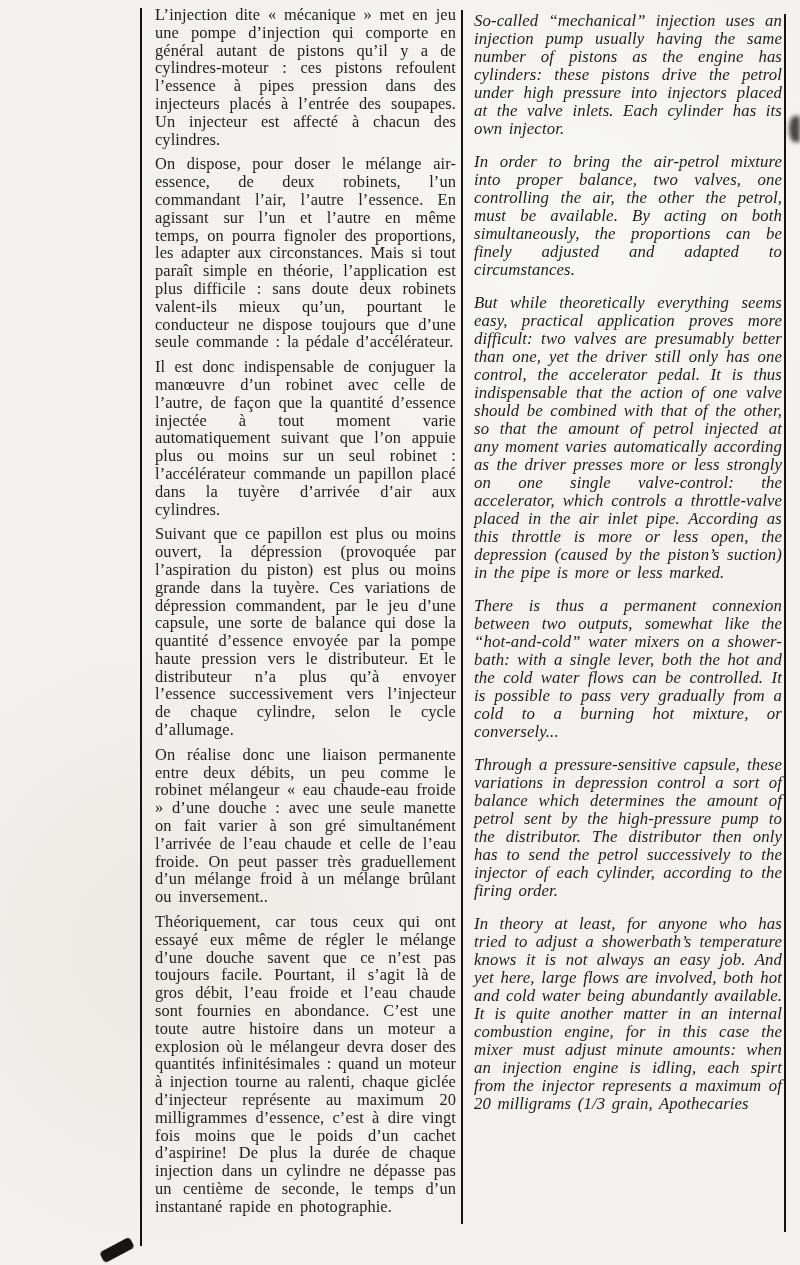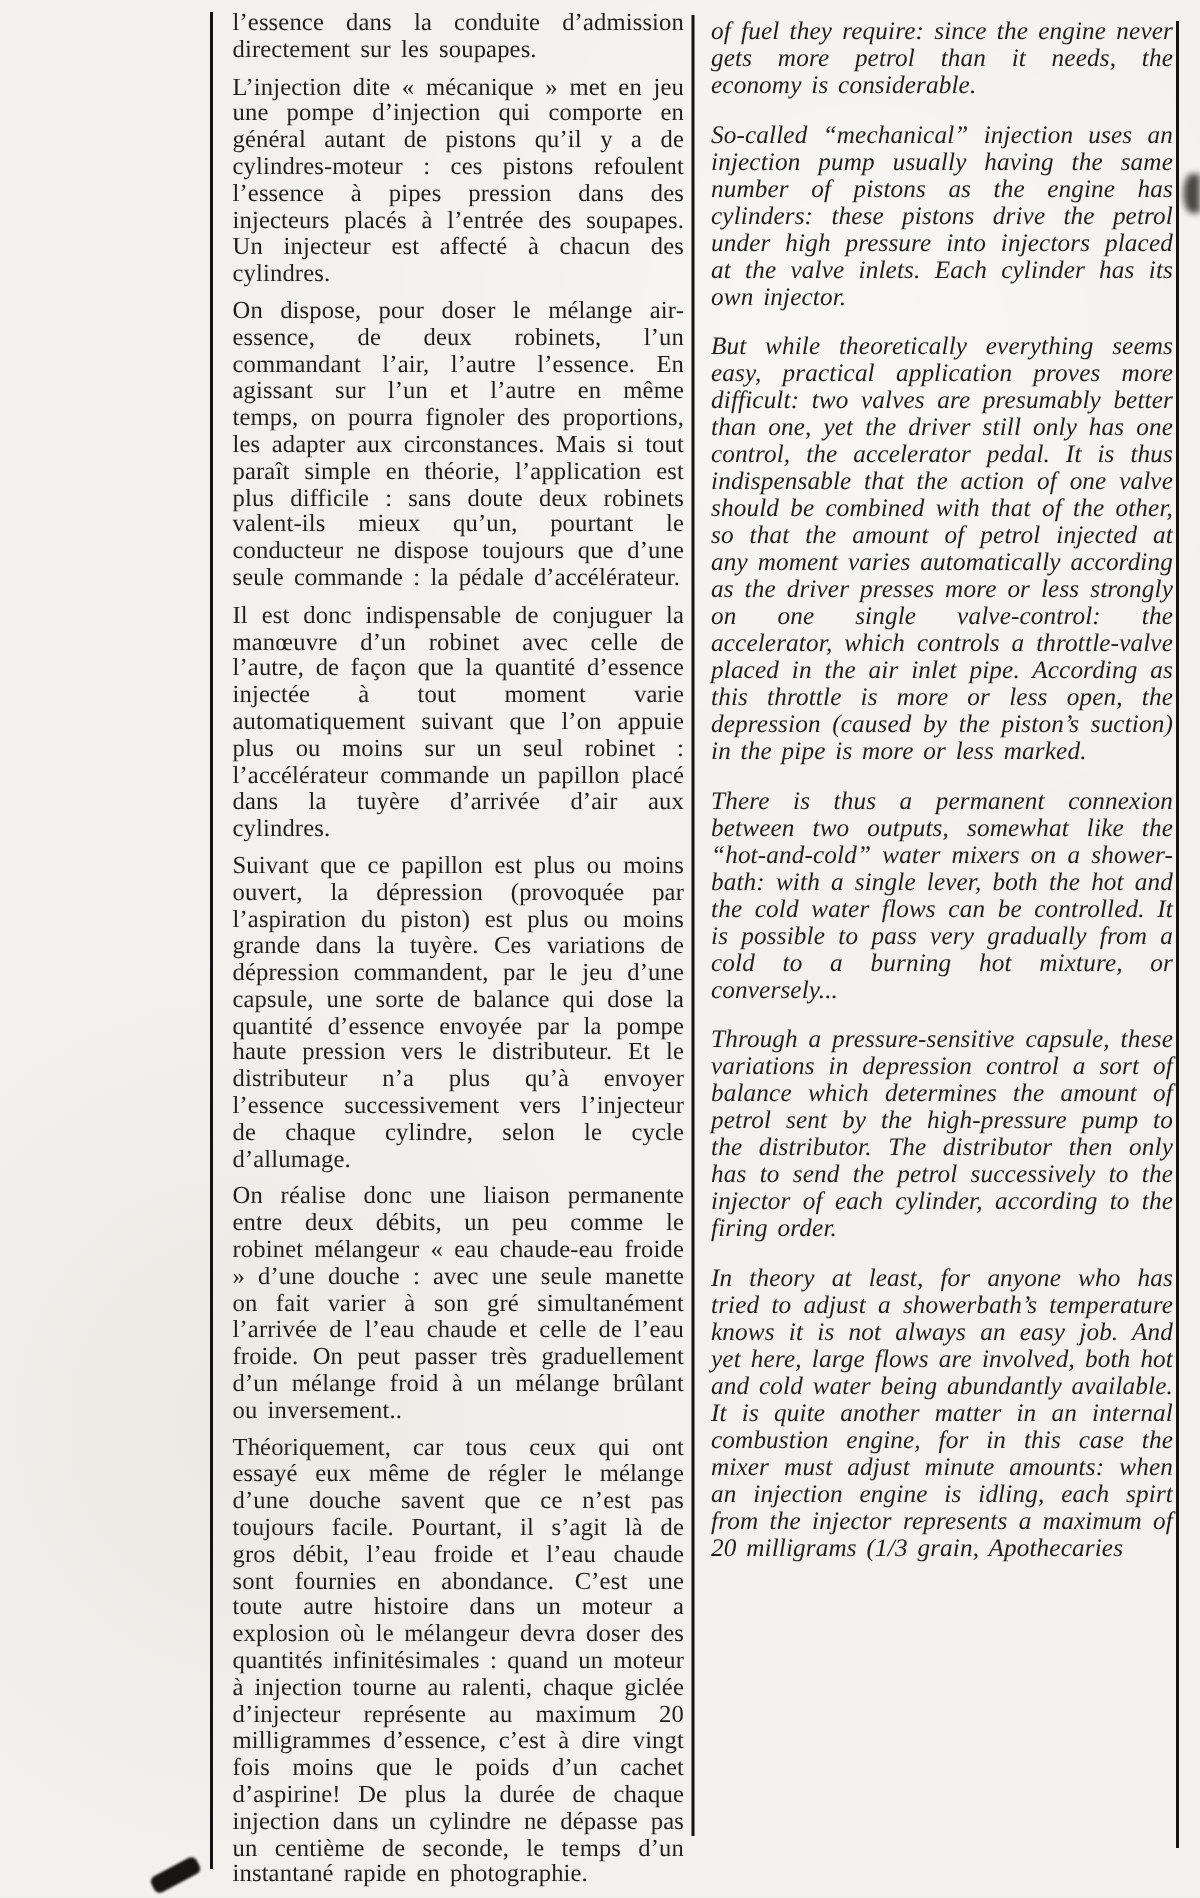--- a/index.html
+++ b/index.html
@@ -76,32 +76,31 @@
 </style>
 </head>
 <body>
 
 <div class="page">
   <div class="rule rule-left"></div>
   <div class="rule rule-center"></div>
   <div class="rule rule-right"></div>
 
   <div id="french-column" class="column col-french" lang="fr">
-      <p>l’essence dans la conduite d’admission directement sur les soupapes.</p>
       <p>L’injection dite « mécanique » met en jeu une pompe d’injection qui comporte en général autant de pistons qu’il y a de cylindres-moteur : ces pistons refoulent l’essence à pipes pression dans des injecteurs placés à l’entrée des soupapes. Un injecteur est affecté à chacun des cylindres.</p>
       <p>On dispose, pour doser le mélange air-essence, de deux robinets, l’un commandant l’air, l’autre l’essence. En agissant sur l’un et l’autre en même temps, on pourra fignoler des proportions, les adapter aux circonstances. Mais si tout paraît simple en théorie, l’application est plus difficile : sans doute deux robinets valent-ils mieux qu’un, pourtant le conducteur ne dispose toujours que d’une seule commande : la pédale d’accélérateur.</p>
       <p>Il est donc indispensable de conjuguer la manœuvre d’un robinet avec celle de l’autre, de façon que la quantité d’essence injectée à tout moment varie automatiquement suivant que l’on appuie plus ou moins sur un seul robinet : l’accélérateur commande un papillon placé dans la tuyère d’arrivée d’air aux cylindres.</p>
       <p>Suivant que ce papillon est plus ou moins ouvert, la dépression (provoquée par l’aspiration du piston) est plus ou moins grande dans la tuyère. Ces variations de dépression commandent, par le jeu d’une capsule, une sorte de balance qui dose la quantité d’essence envoyée par la pompe haute pression vers le distributeur. Et le distributeur n’a plus qu’à envoyer l’essence successivement vers l’injecteur de chaque cylindre, selon le cycle d’allumage.</p>
       <p>On réalise donc une liaison permanente entre deux débits, un peu comme le robinet mélangeur « eau chaude-eau froide » d’une douche : avec une seule manette on fait varier à son gré simultanément l’arrivée de l’eau chaude et celle de l’eau froide. On peut passer très graduellement d’un mélange froid à un mélange brûlant ou inversement..</p>
       <p>Théoriquement, car tous ceux qui ont essayé eux même de régler le mélange d’une douche savent que ce n’est pas toujours facile. Pourtant, il s’agit là de gros débit, l’eau froide et l’eau chaude sont fournies en abondance. C’est une toute autre histoire dans un moteur a explosion où le mélangeur devra doser des quantités infinitésimales : quand un moteur à injection tourne au ralenti, chaque giclée d’injecteur représente au maximum 20 milligrammes d’essence, c’est à dire vingt fois moins que le poids d’un cachet d’aspirine! De plus la durée de chaque injection dans un cylindre ne dépasse pas un centième de seconde, le temps d’un instantané rapide en photographie.</p>
     </div>
 
   <div id="english-column" class="column col-english" lang="en">
-      <p>of fuel they require: since the engine never gets more petrol than it needs, the economy is considerable.</p>
       <p>So-called “mechanical” injection uses an injection pump usually having the same number of pistons as the engine has cylinders: these pistons drive the petrol under high pressure into injectors placed at the valve inlets. Each cylinder has its own injector.</p>
+      <p>In order to bring the air-petrol mixture into proper balance, two valves, one controlling the air, the other the petrol, must be available. By acting on both simultaneously, the proportions can be finely adjusted and adapted to circumstances.</p>
       <p>But while theoretically everything seems easy, practical application proves more difficult: two valves are presumably better than one, yet the driver still only has one control, the accelerator pedal. It is thus indispensable that the action of one valve should be combined with that of the other, so that the amount of petrol injected at any moment varies automatically according as the driver presses more or less strongly on one single valve-control: the accelerator, which controls a throttle-valve placed in the air inlet pipe. According as this throttle is more or less open, the depression (caused by the piston’s suction) in the pipe is more or less marked.</p>
       <p>There is thus a permanent connexion between two outputs, somewhat like the “hot-and-cold” water mixers on a shower-bath: with a single lever, both the hot and the cold water flows can be controlled. It is possible to pass very gradually from a cold to a burning hot mixture, or conversely...</p>
       <p>Through a pressure-sensitive capsule, these variations in depression control a sort of balance which determines the amount of petrol sent by the high-pressure pump to the distributor. The distributor then only has to send the petrol successively to the injector of each cylinder, according to the firing order.</p>
       <p>In theory at least, for anyone who has tried to adjust a showerbath’s temperature knows it is not always an easy job. And yet here, large flows are involved, both hot and cold water being abundantly available. It is quite another matter in an internal combustion engine, for in this case the mixer must adjust minute amounts: when an injection engine is idling, each spirt from the injector represents a maximum of 20 milligrams (1/3 grain, Apothecaries</p>
     </div>
 
   <div class="smudge-right"></div>
   <div class="mark-bottom-left"></div>
 </div>
 

